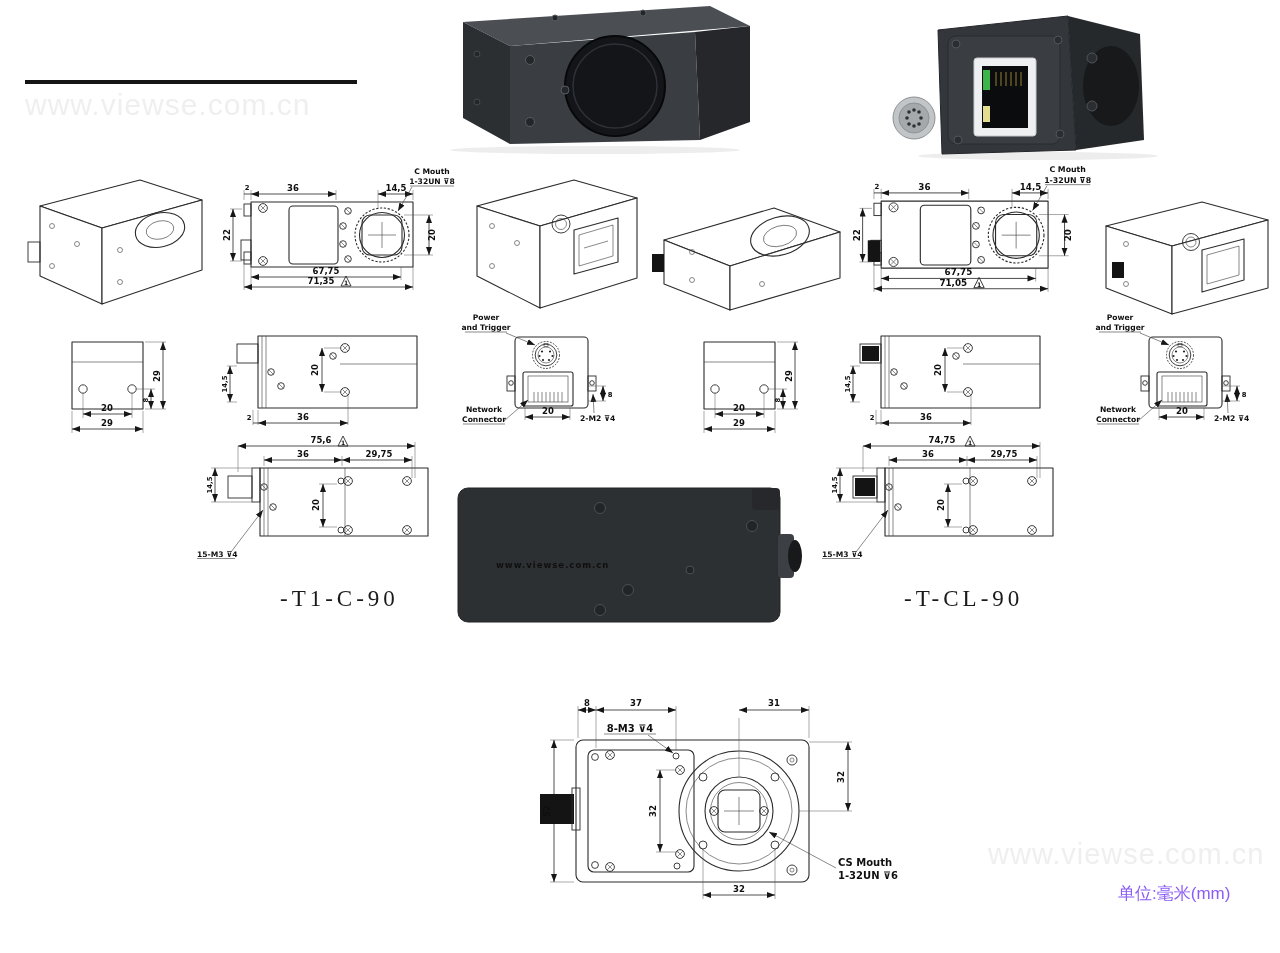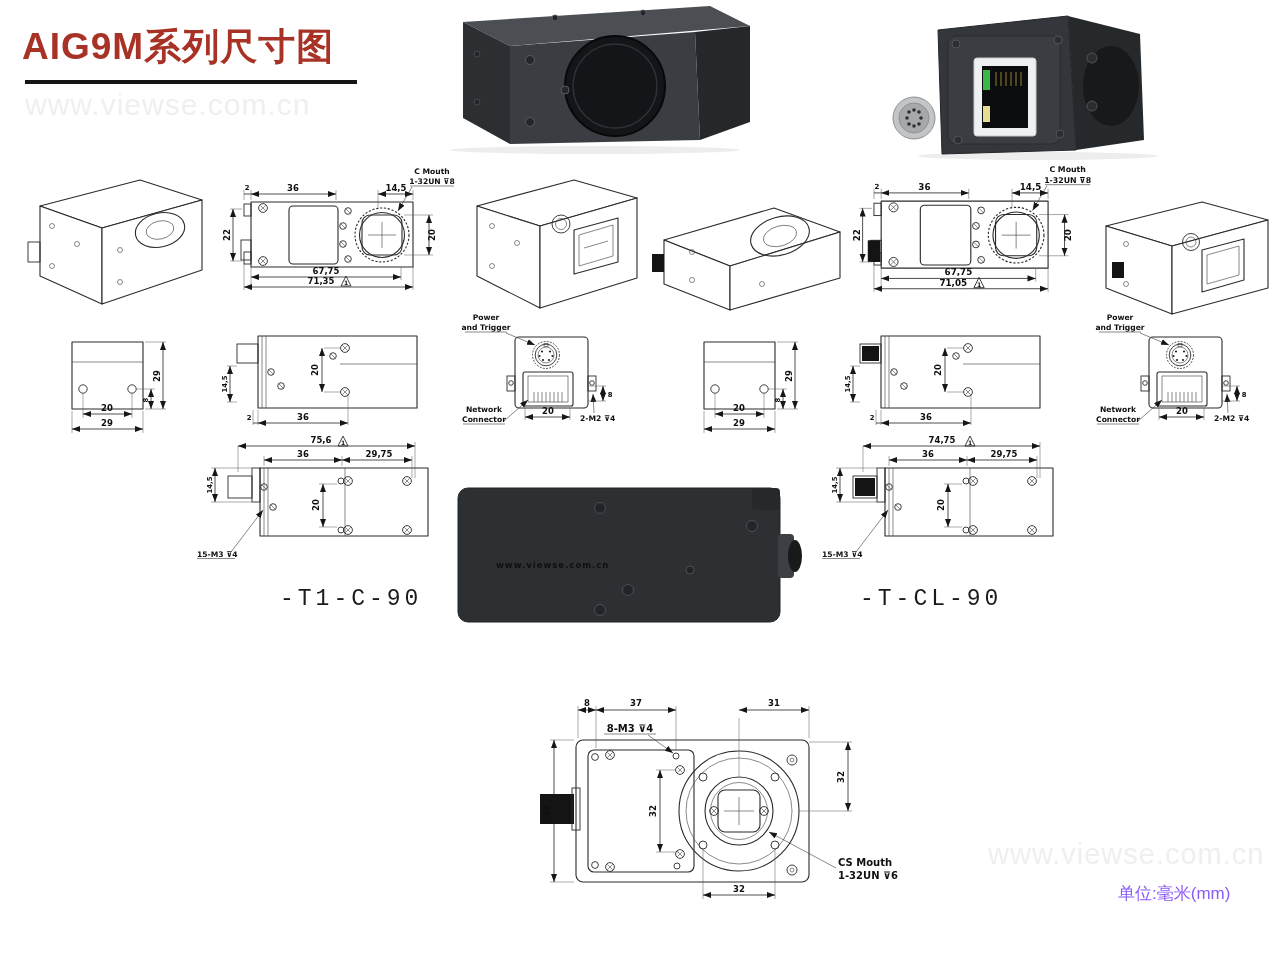--- a/index.html
+++ b/index.html
@@ -16,21 +16,21 @@
   .fw{fill:#fff;stroke:#2b2b2b;stroke-width:1.1;stroke-linejoin:round}
   svg text{font:bold 8.5px "DejaVu Sans",sans-serif;fill:#0f0f0f}
   svg text.t7{font-size:6.8px}
   svg text.t6{font-size:6px}
   svg text.lab{font-size:7.6px}
   svg text.t10{font-size:10px}
   
   .title{color:#a93226;font-size:37px;font-weight:bold;letter-spacing:1px}
   .rule{background:#151515;height:4px;width:332px}
   .wm{color:#efefef;font-size:30px;font-weight:normal;letter-spacing:1px;white-space:nowrap}
-  .model{font-family:Liberation Mono, monospace;font-size:23px;
+  .model{font-family:Liberation Serif, serif;font-size:23px;
          letter-spacing:4px;color:#1a1a1a;white-space:nowrap}
   .unit{font-size:17px;color:#8b5cf6;white-space:nowrap}
 </style>
 </head>
 <body>
 
 <div class="stage">
 
   <svg width="0" height="0" class="abs" style="left:0;top:0">
     <defs>
@@ -45,21 +45,20 @@
       <g id="scrS">
           <circle r="3.3" class="ol2"></circle>
           <line x1="-2.1" y1="-2.1" x2="2.1" y2="2.1" class="thin"></line>
         </g>
       <g id="holeS">
           <circle r="3" class="ol2"></circle>
         </g>
     </defs>
   </svg>
 
-  <div class="abs title" style="left:22px;top:22px">AIG9M系列尺寸图</div>
   <div class="abs rule" style="left:25px;top:80px"></div>
   <div class="abs wm" style="left:25px;top:88px">www.viewse.com.cn</div>
 
   <svg class="abs" style="left:415px;top:2px" width="335" height="152" viewBox="0 0 335 152">
     <ellipse cx="180" cy="148" rx="145" ry="4" fill="#ededee"></ellipse>
     <polygon points="48,20 295,4 335,24 95,44" fill="#4b4f54"></polygon>
     <polygon points="48,20 95,44 95,142 48,116" fill="#2c2f32"></polygon>
     <polygon points="95,44 280,30 285,138 95,142" fill="#3a3e42"></polygon>
     <polygon points="280,30 335,24 335,120 285,138" fill="#25272a"></polygon>
     <circle cx="200" cy="84" r="50" fill="#131518" stroke="#070809" stroke-width="2"></circle>
@@ -441,21 +440,21 @@
     <rect x="35" y="40" width="20" height="18" fill="#141414"></rect>
     <line x1="43" y1="34" x2="43" y2="8" class="ext"></line>
       <line x1="220" y1="40" x2="220" y2="4" class="ext"></line>
     <line x1="43" y1="8" x2="220" y2="8" class="dim" marker-start="url(#mA)" marker-end="url(#mA)"></line>
     <text x="122" y="5" text-anchor="middle">74,75</text>
     <polygon points="150,-2 145,8 155,8" class="ol2"></polygon>
     <text x="150" y="7" text-anchor="middle" class="t6">1</text>
   </svg>
 
   <div class="abs model" style="left:280px;top:586px">-T1-C-90</div>
-  <div class="abs model" style="left:860px;top:586px">-T-CL-90</div>
+  <div class="abs model" style="left:904px;top:586px">-T-CL-90</div>
 
   <svg class="abs" style="left:526px;top:680px" width="410" height="232" viewBox="0 0 410 232">
     <rect x="50" y="60" width="233" height="142" rx="7" class="ol"></rect>
     <rect x="14" y="114" width="34" height="30" fill="#141414"></rect>
     <rect x="46" y="108" width="8" height="42" class="ol2"></rect>
     <rect x="62" y="70" width="106" height="122" rx="6" class="ol"></rect>
     <circle cx="69" cy="77" r="3.4" class="ol2"></circle>
       <circle cx="69" cy="185" r="3.4" class="ol2"></circle>
     <use href="#scr" x="84" y="75"></use>
       <use href="#scr" x="84" y="187"></use>

